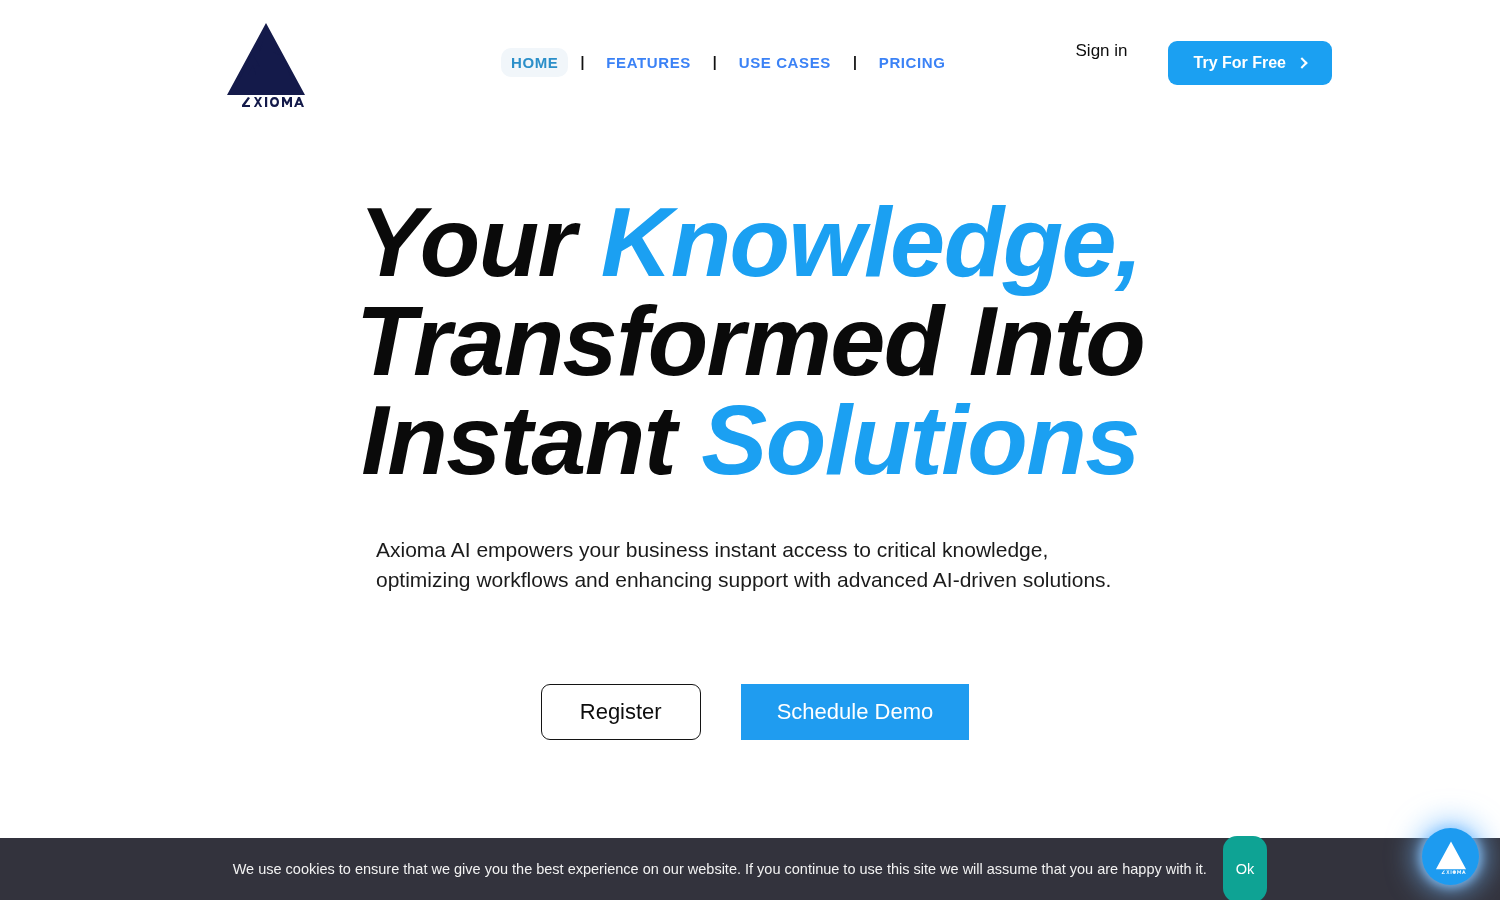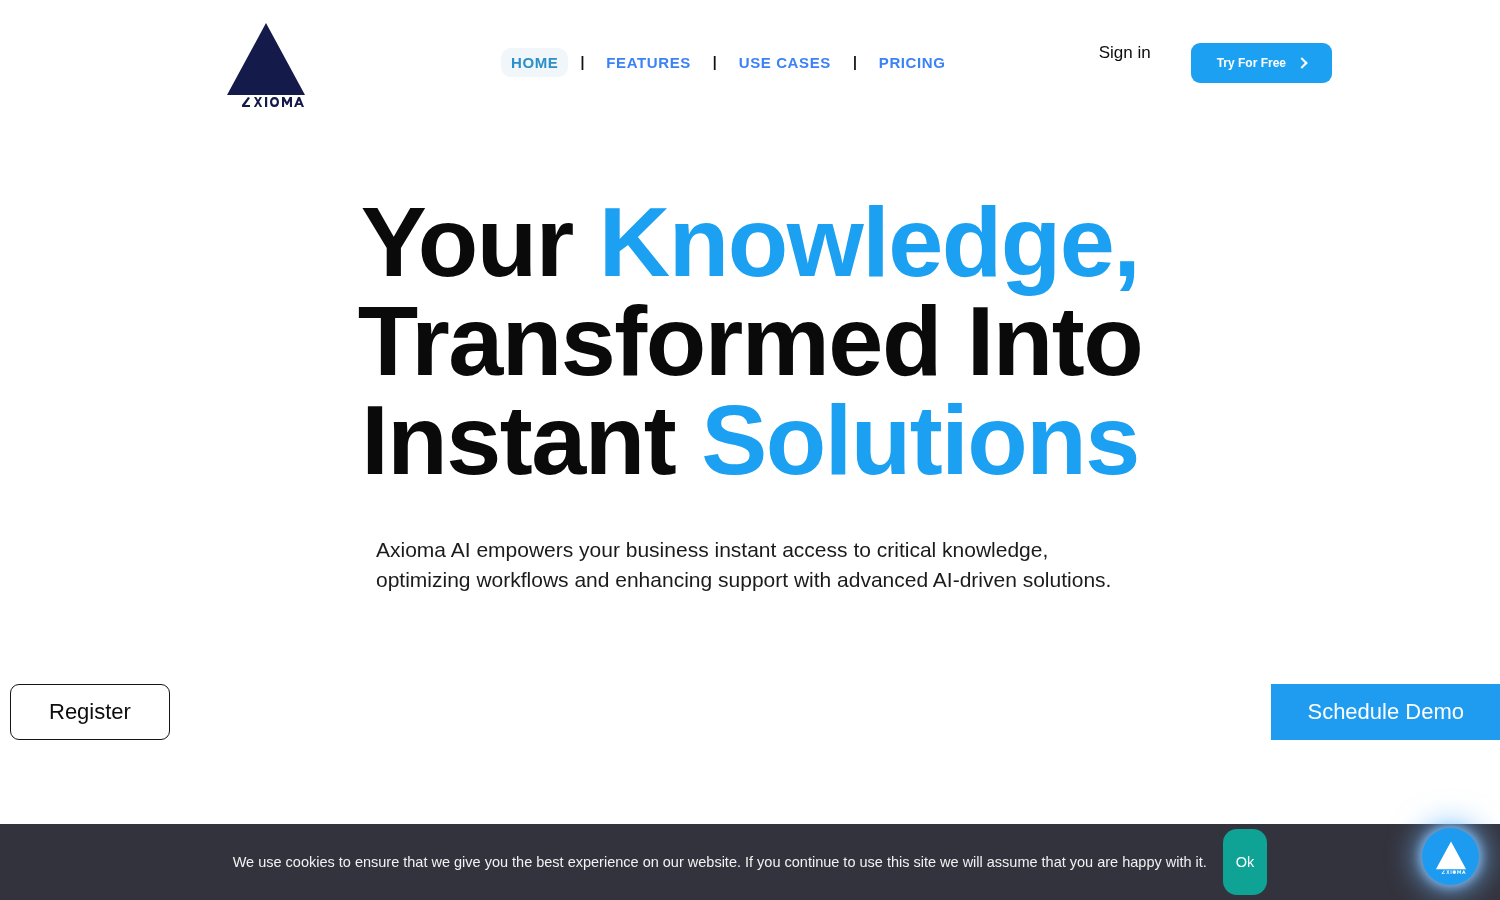--- a/index.html
+++ b/index.html
@@ -84,21 +84,21 @@
 
   .btn-try {
     display: inline-flex;
     align-items: center;
     gap: 12px;
     background: #1ba0f2;
     color: #ffffff;
     border: none;
     border-radius: 9px;
     padding: 13px 26px;
-    font-size: 12px;
+    font-size: 16px;
     font-weight: bold;
     font-family: "Liberation Sans", sans-serif;
     cursor: pointer;
     white-space: nowrap;
   }
 
   .chev {
     display: inline-block;
     width: 8px;
     height: 8px;
@@ -115,38 +115,39 @@
   }
 
   .hero-title {
     font-size: 99px;
     line-height: 1.0;
     font-weight: bold;
     letter-spacing: -1.5px;
     color: #0a0a0a;
     max-width: 1040px;
     margin: 0 auto;
+    font-style: italic;
   }
 
   .hl { color: #1ba0f2; }
 
   .hero-sub {
     margin: 46px auto 16px;
     width: 760px;
     text-align: left;
     font-size: 21px;
     line-height: 1.45;
     color: #1b1b1b;
     padding-left: 6px;
   }
 
   .cta-row {
     margin-top: 88px;
     display: flex;
-    justify-content: space-between;
+    justify-content: center;
     gap: 40px;
     padding-left: 10px;
   }
 
   .btn-register {
     background: #ffffff;
     border: 1.6px solid #141414;
     border-radius: 9px;
     font-size: 22px;
     font-family: "Liberation Sans", sans-serif;
@@ -167,21 +168,21 @@
     cursor: pointer;
     min-width: 218px;
   }
 
   
   .cookie-bar {
     position: absolute;
     left: 0;
     right: 0;
     bottom: 0;
-    height: 76px;
+    height: 62px;
     background: #33333d;
     display: flex;
     align-items: center;
     justify-content: center;
     gap: 16px;
     padding: 0 40px;
   }
 
   .cookie-text {
     font-size: 14.5px;

